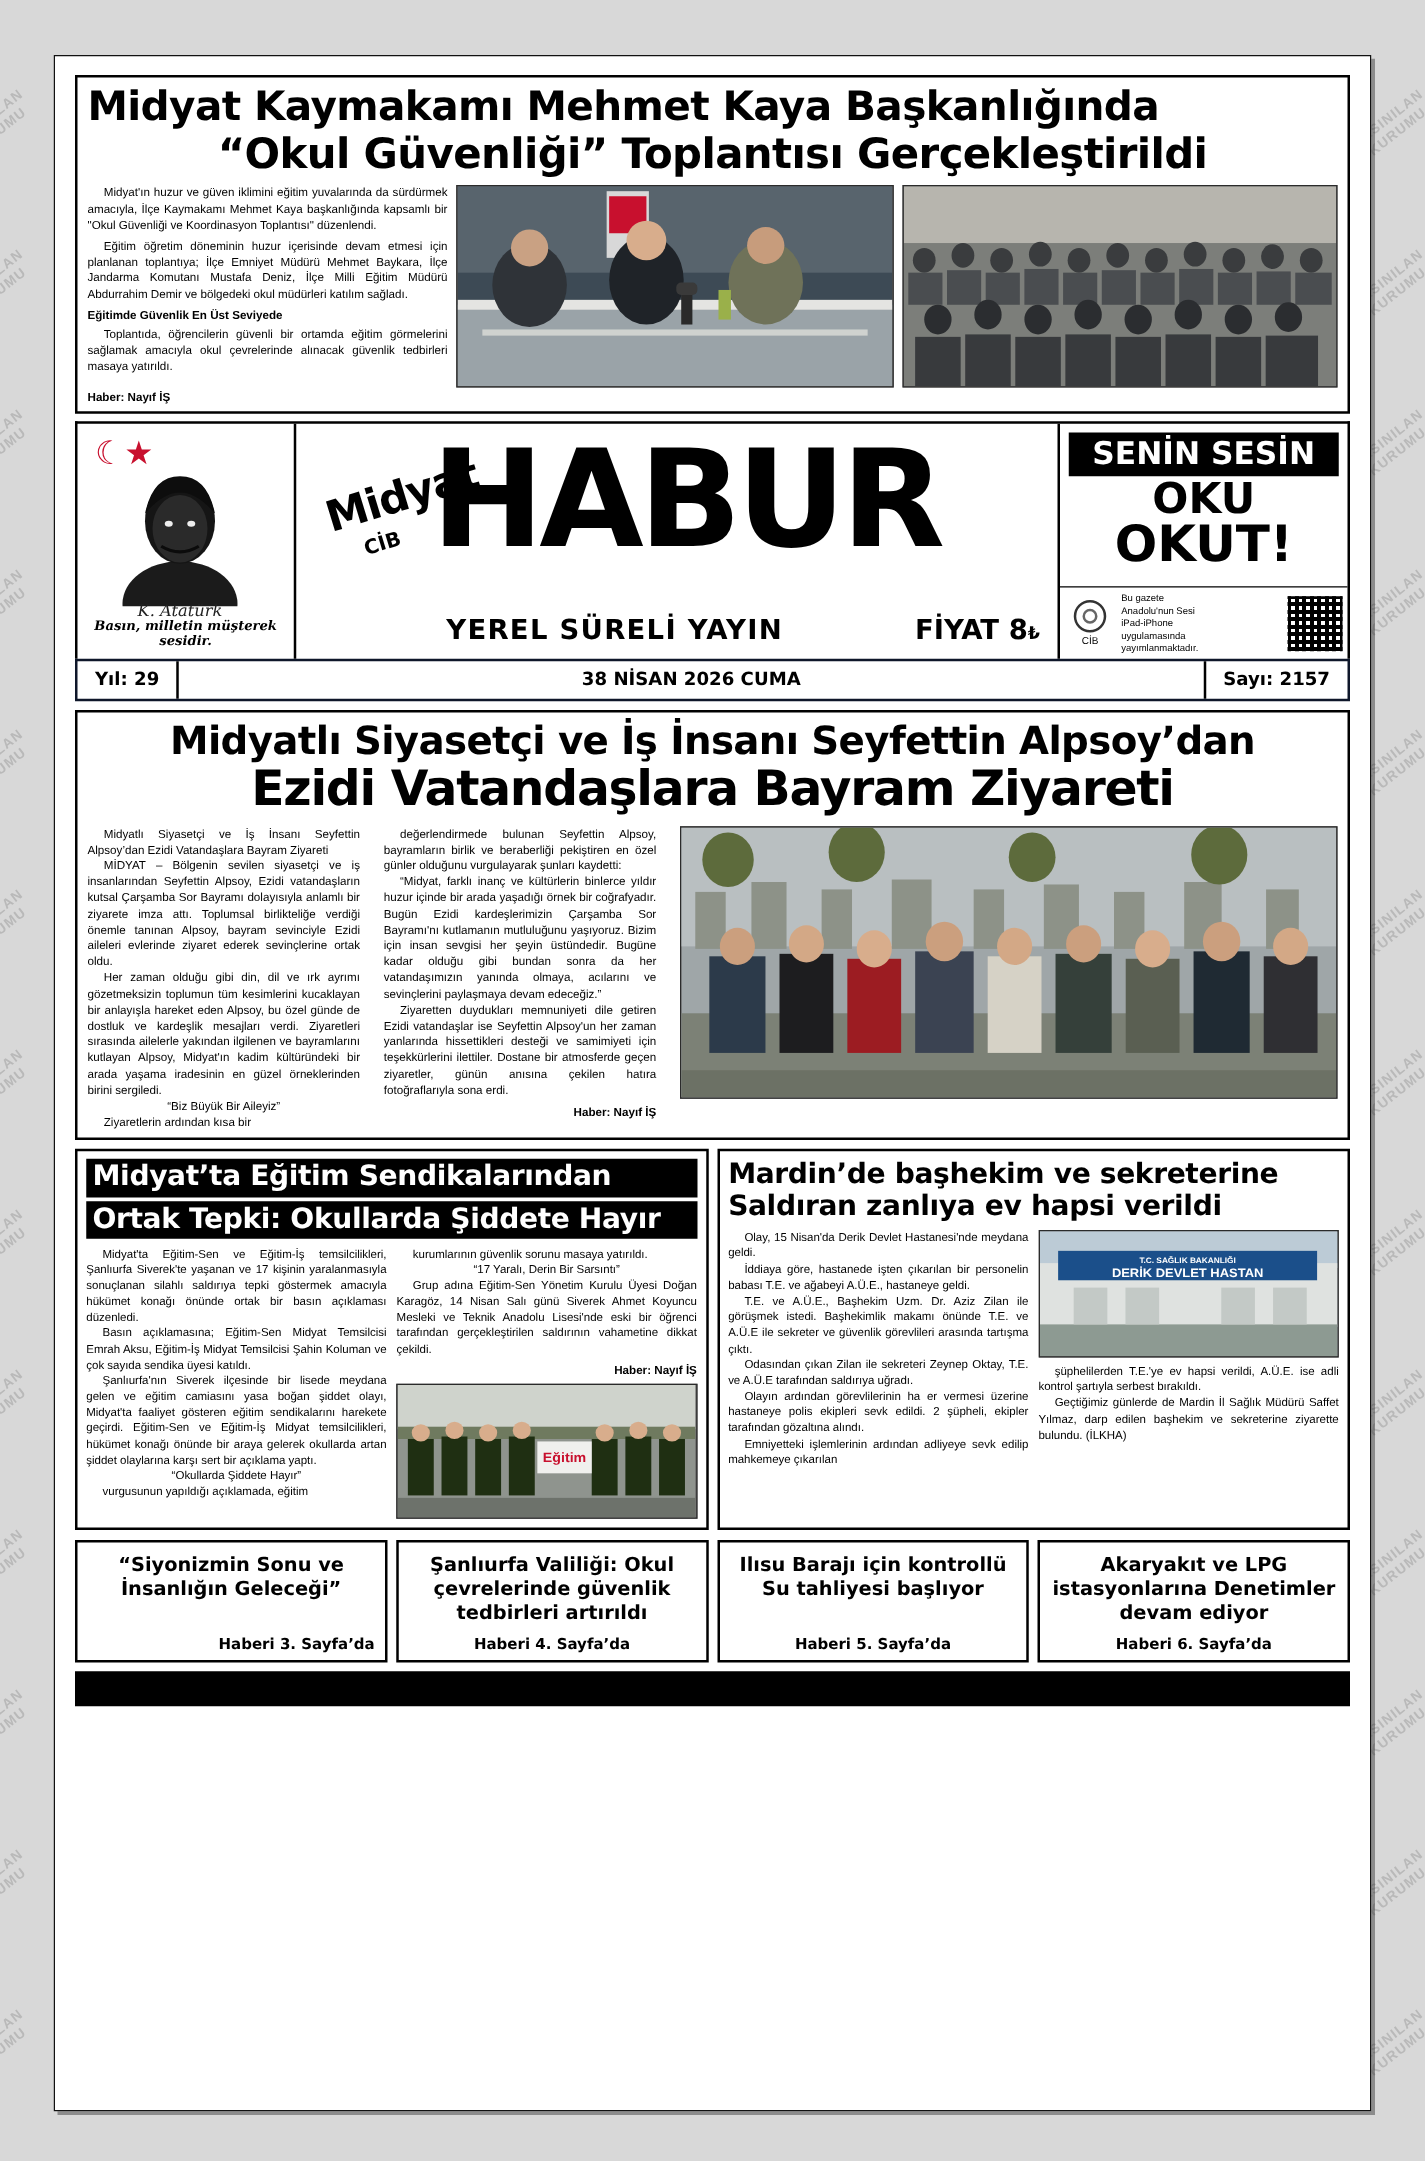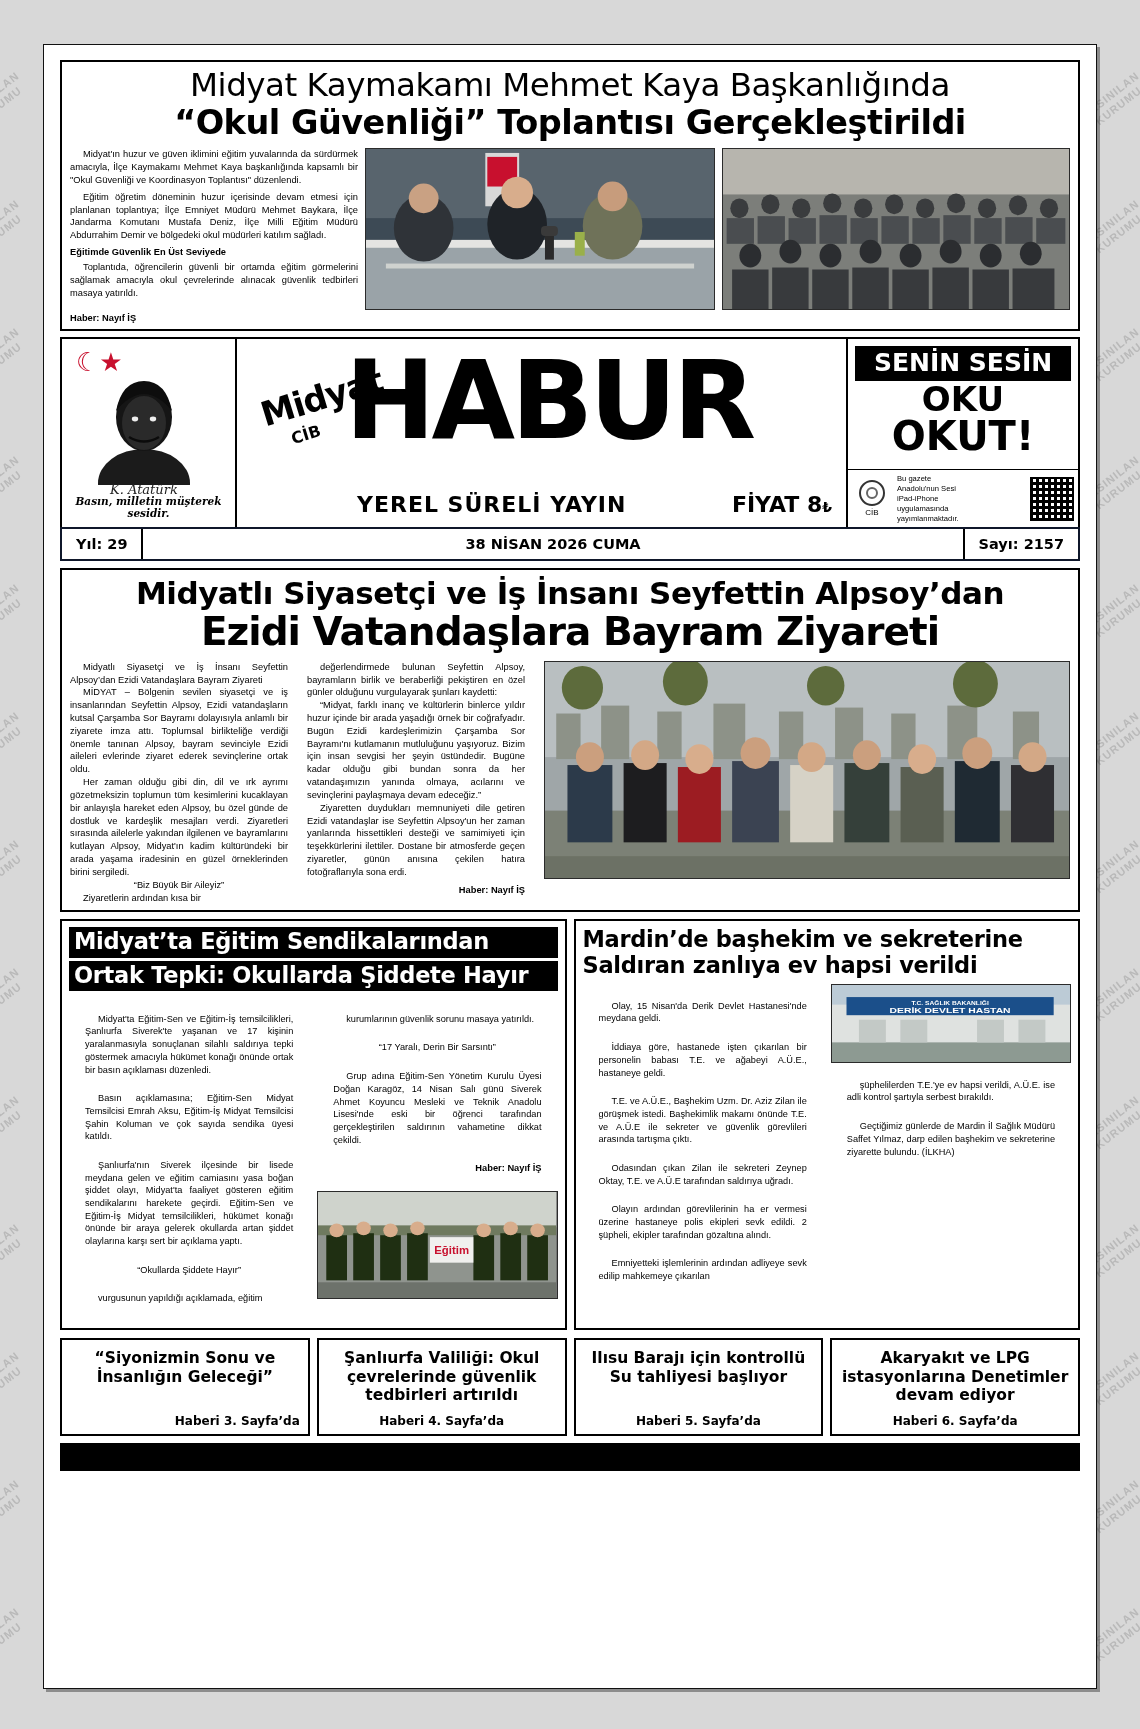--- a/index.html
+++ b/index.html
@@ -43,24 +43,24 @@
   }
 
   
   .topbox{
     margin:5px 6px 0 6px;
     border:2px solid #000;
     padding:6px 8px 6px 8px;
   }
   .hl1{
     font-family:"DejaVu Sans", sans-serif;
-    font-weight:normal;
+    font-weight:bold;
     font-size:32.5px;
     line-height:1.08;
-    text-align:center;
+    text-align:left;
     letter-spacing:-0.5px;
   }
   .hl2{
     font-family:"DejaVu Sans", sans-serif;
     font-weight:bold;
     font-size:33.5px;
     line-height:1.08;
     text-align:center;
     margin-top:2px;
     letter-spacing:-0.5px;
@@ -332,21 +332,21 @@
     display:flex;
     gap:8px;
     margin-top:6px;
   }
   .scol{
     width:50%;
     font-size:9.2px;
     line-height:1.38;
     text-align:justify;
   }
-  .scol p{ margin:16px; text-indent:13px;}
+  .scol p{ margin:0; text-indent:13px;}
   .scol p.center{text-align:center;text-indent:0;}
   .scol .credit{ text-align:right; }
   .small-photo{ width:100%; height:108px; margin-top:5px; }
 
   
   .teasers{
     display:flex;
     gap:7px;
     margin:8px 6px 0 6px;
   }
@@ -875,21 +875,21 @@
       <div class="scols">
         <div class="scol">
           <p>Olay, 15 Nisan'da Derik Devlet Hastanesi'nde meydana geldi.</p>
           <p>İddiaya göre, hastanede işten çıkarılan bir personelin babası T.E. ve ağabeyi A.Ü.E., hastaneye geldi.</p>
           <p>T.E. ve A.Ü.E., Başhekim Uzm. Dr. Aziz Zilan ile görüşmek istedi. Başhekimlik makamı önünde T.E. ve A.Ü.E ile sekreter ve güvenlik görevlileri arasında tartışma çıktı.</p>
           <p>Odasından çıkan Zilan ile sekreteri Zeynep Oktay, T.E. ve A.Ü.E tarafından saldırıya uğradı.</p>
           <p>Olayın ardından görevlilerinin ha er vermesi üzerine hastaneye polis ekipleri sevk edildi. 2 şüpheli, ekipler tarafından gözaltına alındı.</p>
           <p>Emniyetteki işlemlerinin ardından adliyeye sevk edilip mahkemeye çıkarılan</p>
         </div>
         <div class="scol">
-          <div class="photo" style="width:100%;height:79px;margin-bottom:5px">
+          <div class="photo" style="width:100%;height:102px;margin-bottom:5px">
             <svg width="100%" height="100%" viewBox="0 0 230 102" preserveAspectRatio="none">
               <rect width="230" height="102" fill="#a8b4bd"></rect>
               <rect x="0" y="0" width="230" height="30" fill="#bccbd6"></rect>
               <rect x="0" y="26" width="230" height="52" fill="#dfe2e0"></rect>
               <rect x="14" y="16" width="200" height="24" fill="#1b4f8a"></rect>
               <text x="114" y="26" font-size="6.4" font-weight="bold" fill="#ffffff" text-anchor="middle" font-family="Liberation Sans, sans-serif">T.C. SAĞLIK BAKANLIĞI</text>
               <text x="114" y="37" font-size="10" font-weight="bold" fill="#ffffff" text-anchor="middle" font-family="Liberation Sans, sans-serif">DERİK DEVLET HASTAN</text>
               <rect x="0" y="76" width="230" height="26" fill="#8d9a92"></rect>
               <rect x="26" y="46" width="26" height="30" fill="#c3c9c6"></rect>
               <rect x="66" y="46" width="26" height="30" fill="#c3c9c6"></rect>

